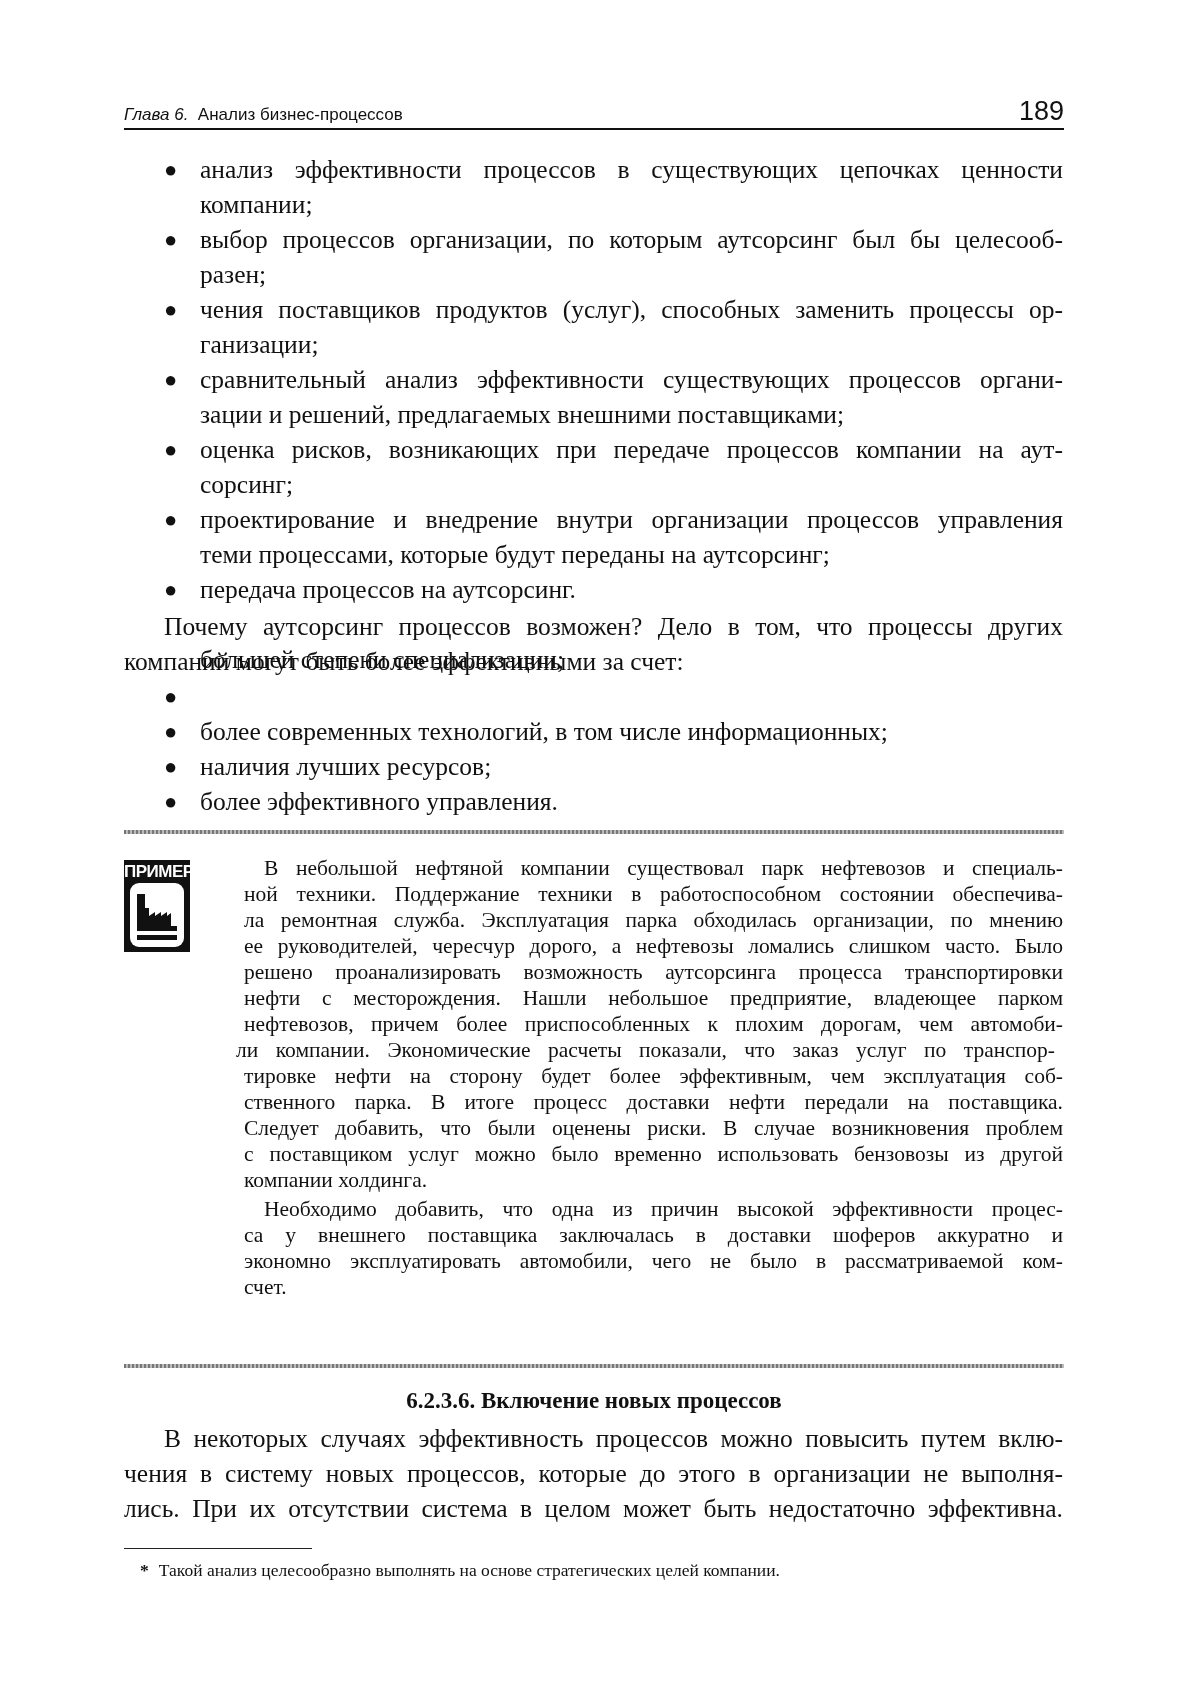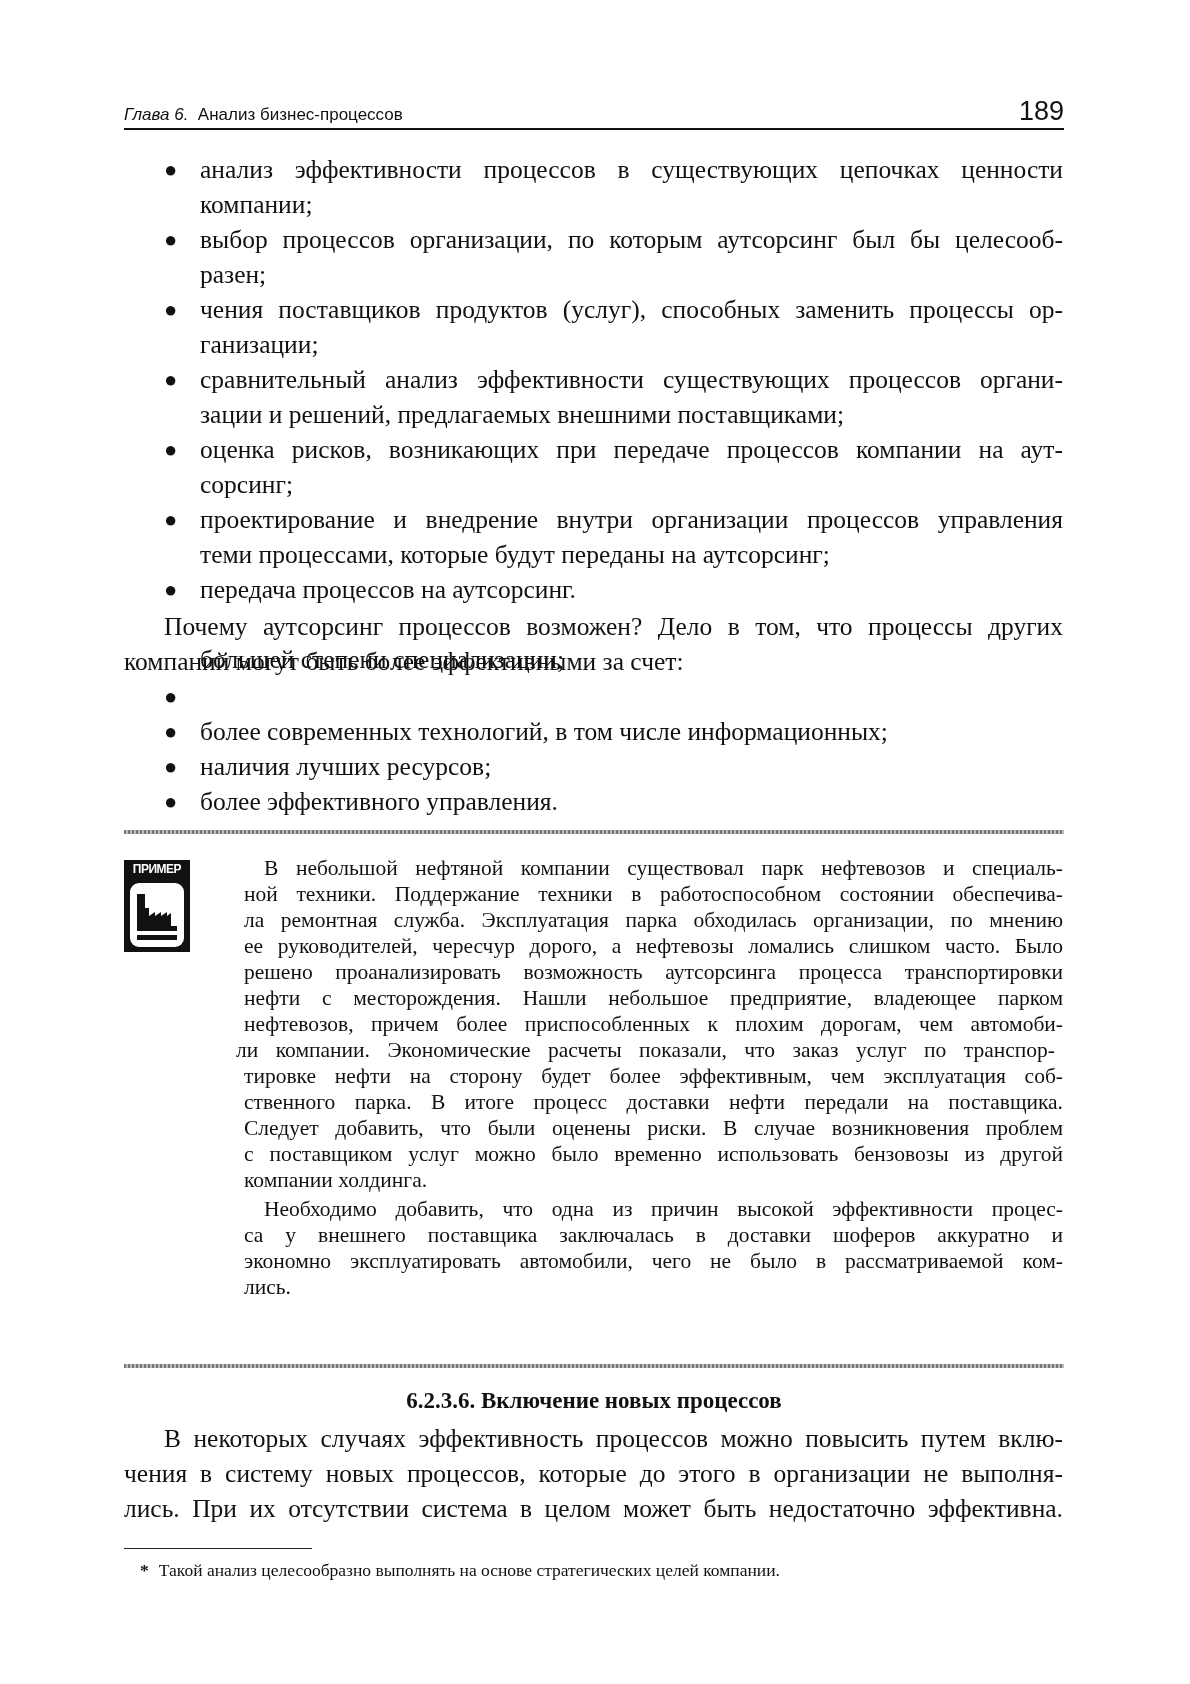--- a/index.html
+++ b/index.html
@@ -13,21 +13,21 @@
   .running-head .pageno { position: absolute; right: 0; bottom: 1px; font-size: 27px; }
 
   .line { position: absolute; white-space: nowrap; font-size: 25.5px; line-height: 30px; }
   .just { text-align: justify; text-align-last: justify; }
   .bullet { position: absolute; left: 164px; font-size: 22px; line-height: 30px; }
 
   .rule-grey { position: absolute; left: 124px; width: 940px; height: 4px;
     background: repeating-linear-gradient(90deg, #777 0 2px, #bbb 2px 4px); }
 
   .example-icon { position: absolute; left: 124px; top: 860px; width: 66px; height: 92px; background: #111; }
-  .example-icon .label { position: absolute; left: 0; top: 2px; width: 66px; text-align: center; color: #fff; font-size: 12px; font-weight: bold; letter-spacing: -0.5px; }
+  .example-icon .label { position: absolute; left: 0; top: 2px; width: 66px; text-align: center; color: #fff; font-size: 17px; font-weight: bold; letter-spacing: -0.5px; }
   .example-icon svg { position: absolute; left: 5px; top: 22px; }
 
   .ex { position: absolute; white-space: nowrap; font-size: 21.5px; line-height: 26px; }
 
   .heading { position: absolute; left: 124px; width: 940px; top: 1388px; text-align: center; font-size: 23px; font-weight: bold; }
 
   .fn-rule { position: absolute; left: 124px; top: 1548px; width: 188px; height: 1px; background: #222; }
   .fn { position: absolute; left: 140px; top: 1560px; font-size: 17.5px; white-space: nowrap; }
   .fn .star { margin-right: 10px; font-weight: bold; }
 </style>
@@ -108,21 +108,21 @@
   <div class="ex serif just" style="left:236px;top:1037px;width:819px">ли компании. Экономические расчеты показали, что заказ услуг по транспор-</div>
   <div class="ex serif just" style="left:244px;top:1063px;width:819px">тировке нефти на сторону будет более эффективным, чем эксплуатация соб-</div>
   <div class="ex serif just" style="left:244px;top:1089px;width:819px">ственного парка. В итоге процесс доставки нефти передали на поставщика.</div>
   <div class="ex serif just" style="left:244px;top:1115px;width:819px">Следует добавить, что были оценены риски. В случае возникновения проблем</div>
   <div class="ex serif just" style="left:244px;top:1141px;width:819px">с поставщиком услуг можно было временно использовать бензовозы из другой</div>
   <div class="ex serif" style="left:244px;top:1167px">компании холдинга.</div>
 
   <div class="ex serif just" style="left:264px;top:1196px;width:799px">Необходимо добавить, что одна из причин высокой эффективности процес-</div>
   <div class="ex serif just" style="left:244px;top:1222px;width:819px">са у внешнего поставщика заключалась в доставки шоферов аккуратно и</div>
   <div class="ex serif just" style="left:244px;top:1248px;width:819px">экономно эксплуатировать автомобили, чего не было в рассматриваемой ком-</div>
-  <div class="ex serif" style="left:244px;top:1274px">лись.</div>
+  <div class="ex serif" style="left:244px;top:1274px">счет.</div>
 </div>
 
 <div class="rule-grey" style="top:1364px"></div>
 
 <div class="heading serif">6.2.3.6. Включение новых процессов</div>
 
 <div>
   <div class="line serif just" style="left:164px;top:1424px;width:899px">В некоторых случаях эффективность процессов можно повысить путем вклю-</div>
   <div class="line serif just" style="left:124px;top:1459px;width:939px">чения в систему новых процессов, которые до этого в организации не выполня-</div>
   <div class="line serif just" style="left:124px;top:1494px;width:939px">лись. При их отсутствии система в целом может быть недостаточно эффективна.</div>

